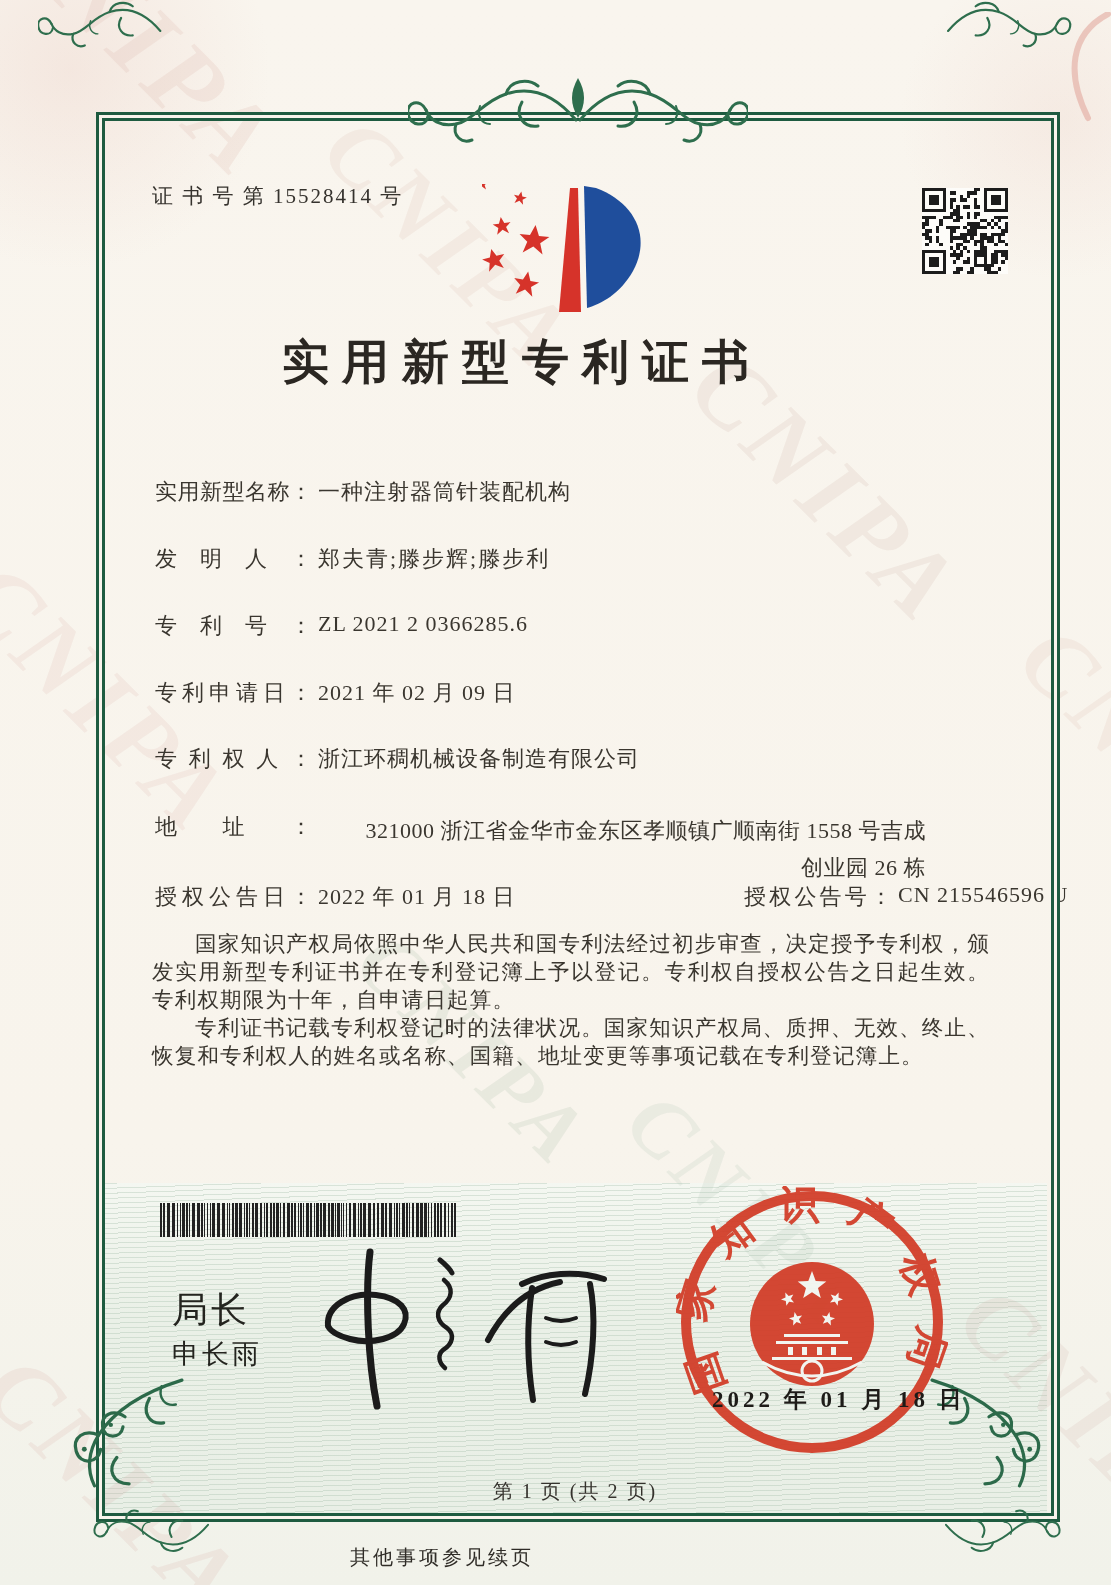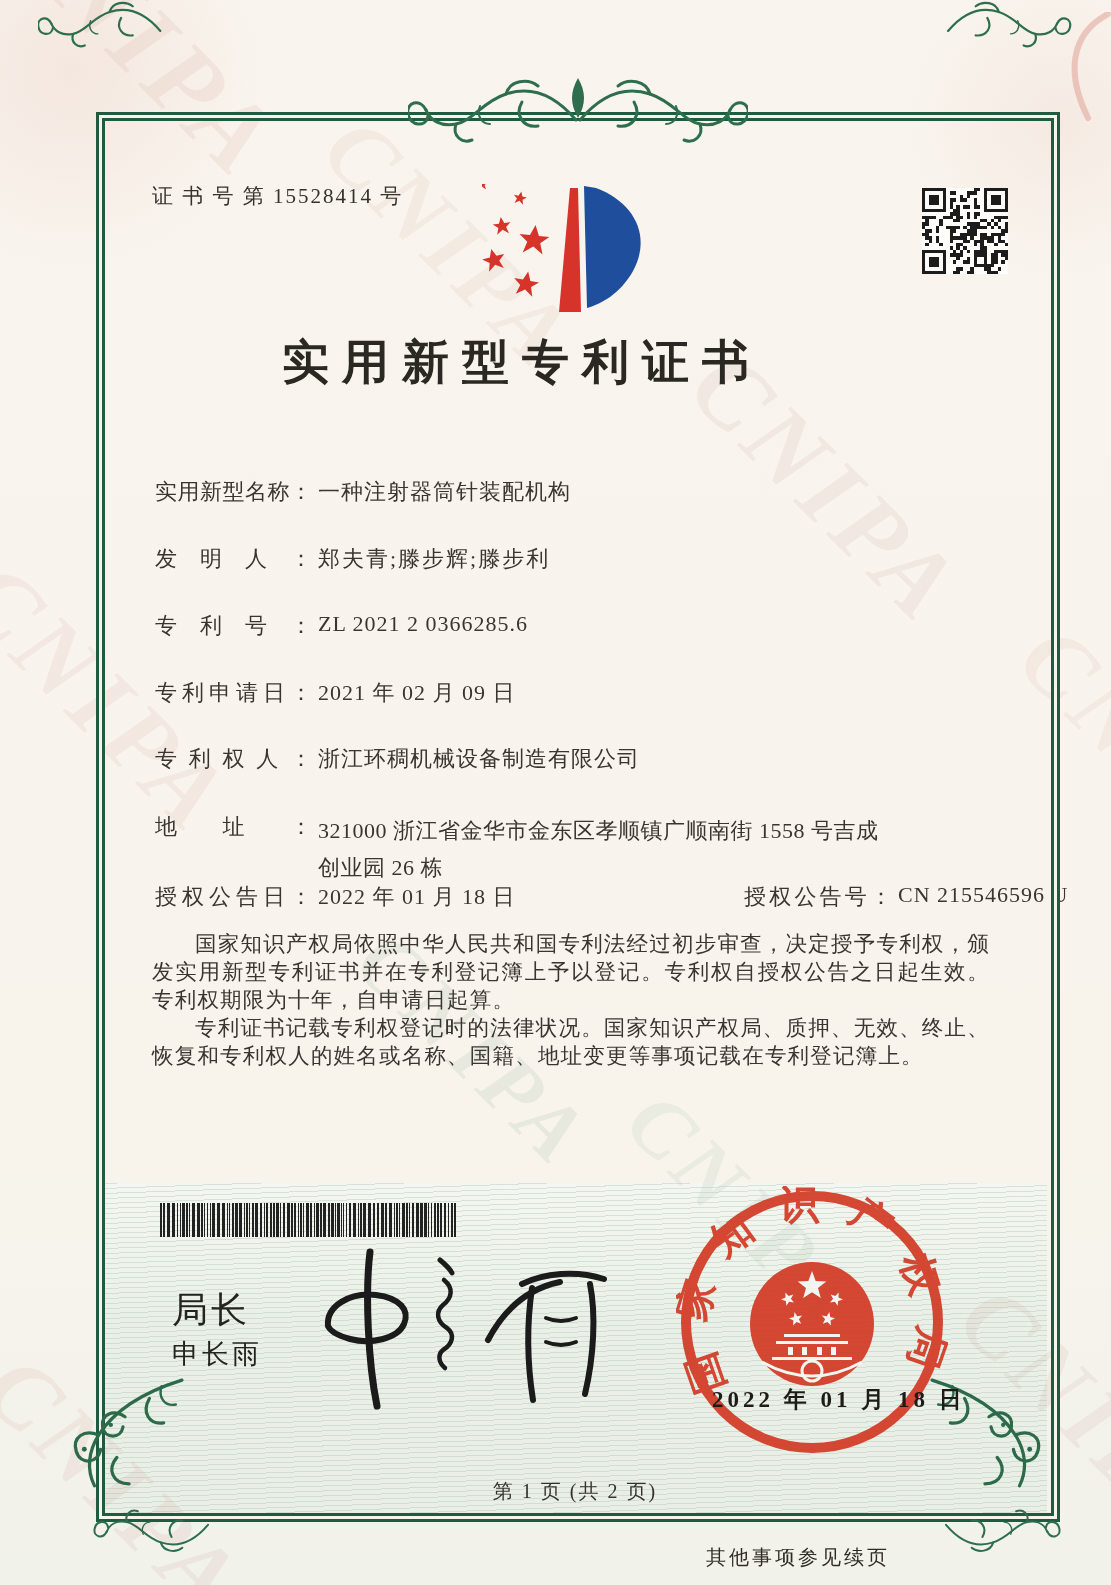--- a/index.html
+++ b/index.html
@@ -23,37 +23,37 @@
   .guilloche{left:103px;top:1183px;width:944px;height:332px;z-index:0;
       background:
         repeating-linear-gradient(178deg, rgba(150,180,158,.30) 0 1px, rgba(255,255,255,0) 1px 5px),
         linear-gradient(180deg,#f4f7f1 0%,#eaf0e7 40%,#e9efe6 100%);}
   .cert-no{left:152px;top:182px;font-size:21px;color:#35322d;letter-spacing:2px;z-index:2;}
   .title{left:96px;top:331px;width:852px;text-align:center;font-size:47px;font-weight:bold;
          color:#2b2722;letter-spacing:13px;z-index:2;}
   .field{position:absolute;left:155px;z-index:2;font-size:22px;color:#3a362f;white-space:nowrap;}
   .flabel{display:inline-block;width:157px;text-align-last:justify;vertical-align:top;}
   .fvalue{margin-left:6px;letter-spacing:1px;}
-  .addr-block{display:inline-block;vertical-align:top;margin-left:6px;width:600px;
-              line-height:37px;letter-spacing:.5px;white-space:normal;}
+  .addr-block{display:inline-block;vertical-align:top;margin-left:14px;width:600px;
+              line-height:37px;letter-spacing:.5px;white-space:normal;text-align:right;}
   .pair2{position:absolute;left:589px;top:0;}
   .pair2 .flabel{width:148px;}
   .paras{left:152px;top:930px;width:838px;z-index:2;font-size:21.5px;line-height:28px;
          color:#3a362f;text-align:justify;letter-spacing:1.2px;}
   .paras p{margin:0;text-indent:2em;}
   .sig-title{left:172px;top:1286px;z-index:4;font-family:"Liberation Sans","DejaVu Sans",sans-serif;
              font-size:36px;color:#24241f;letter-spacing:3px;}
   .sig-name{left:172px;top:1336px;z-index:4;font-family:"Liberation Sans","DejaVu Sans",sans-serif;
             font-size:27px;color:#24241f;letter-spacing:3px;}
   .seal-wrap{left:676px;top:1186px;width:272px;height:272px;z-index:4;}
   .seal-date{left:712px;top:1384px;z-index:5;font-size:23px;font-weight:bold;
              color:#1d1b18;letter-spacing:4px;}
   .page-info{left:96px;top:1478px;width:958px;text-align:center;z-index:4;
              font-size:20px;color:#35322d;letter-spacing:2px;}
-  .cont-note{left:6px;top:1544px;width:884px;text-align:right;z-index:2;
+  .cont-note{left:0;top:1544px;width:884px;text-align:center;z-index:2;
              font-size:20px;color:#2f2c27;letter-spacing:3px;}
   .orn{z-index:3;pointer-events:none;}
   svg text{font-family:"Liberation Serif","DejaVu Serif",serif;}
 </style>
 </head>
 <body>
 
 <svg width="0" height="0" style="position:absolute">
   <defs>
     <g id="halfOrn" fill="none" stroke="#2e6e4d" stroke-width="3" stroke-linecap="round">

